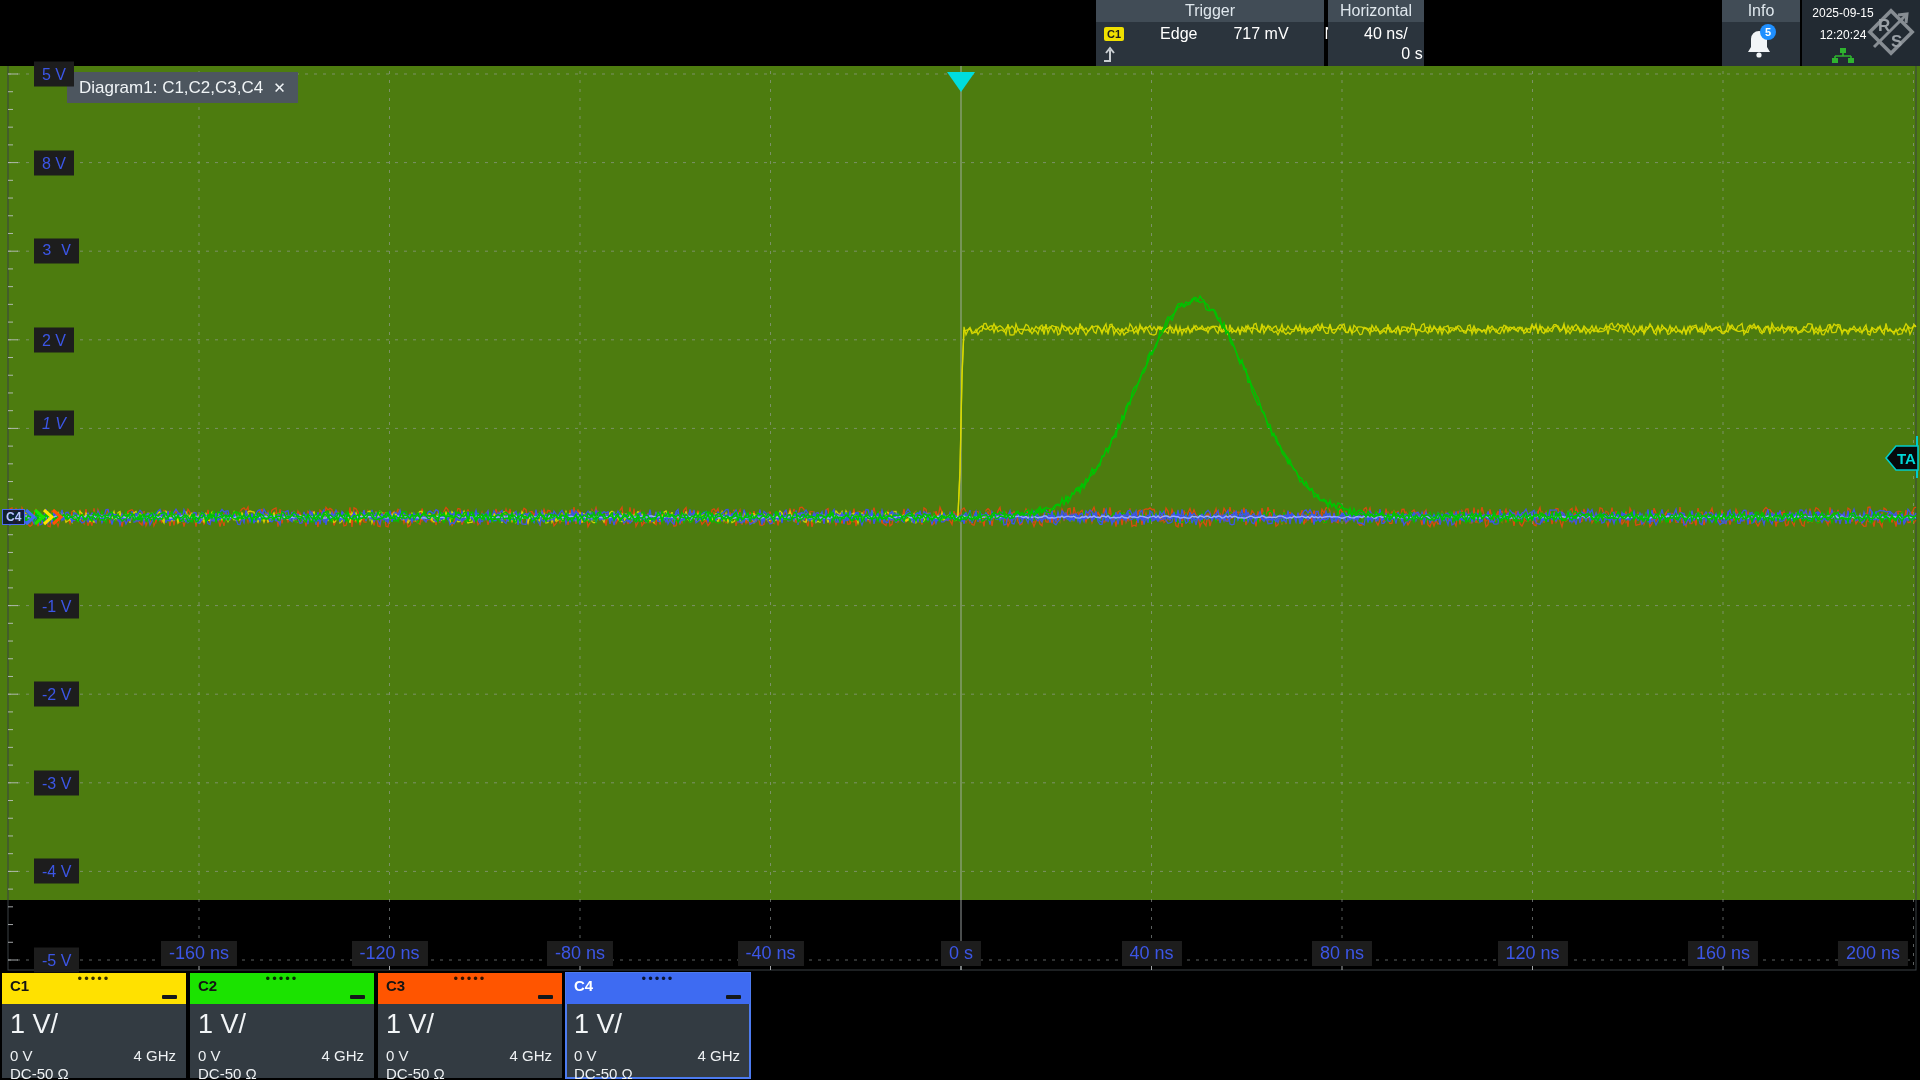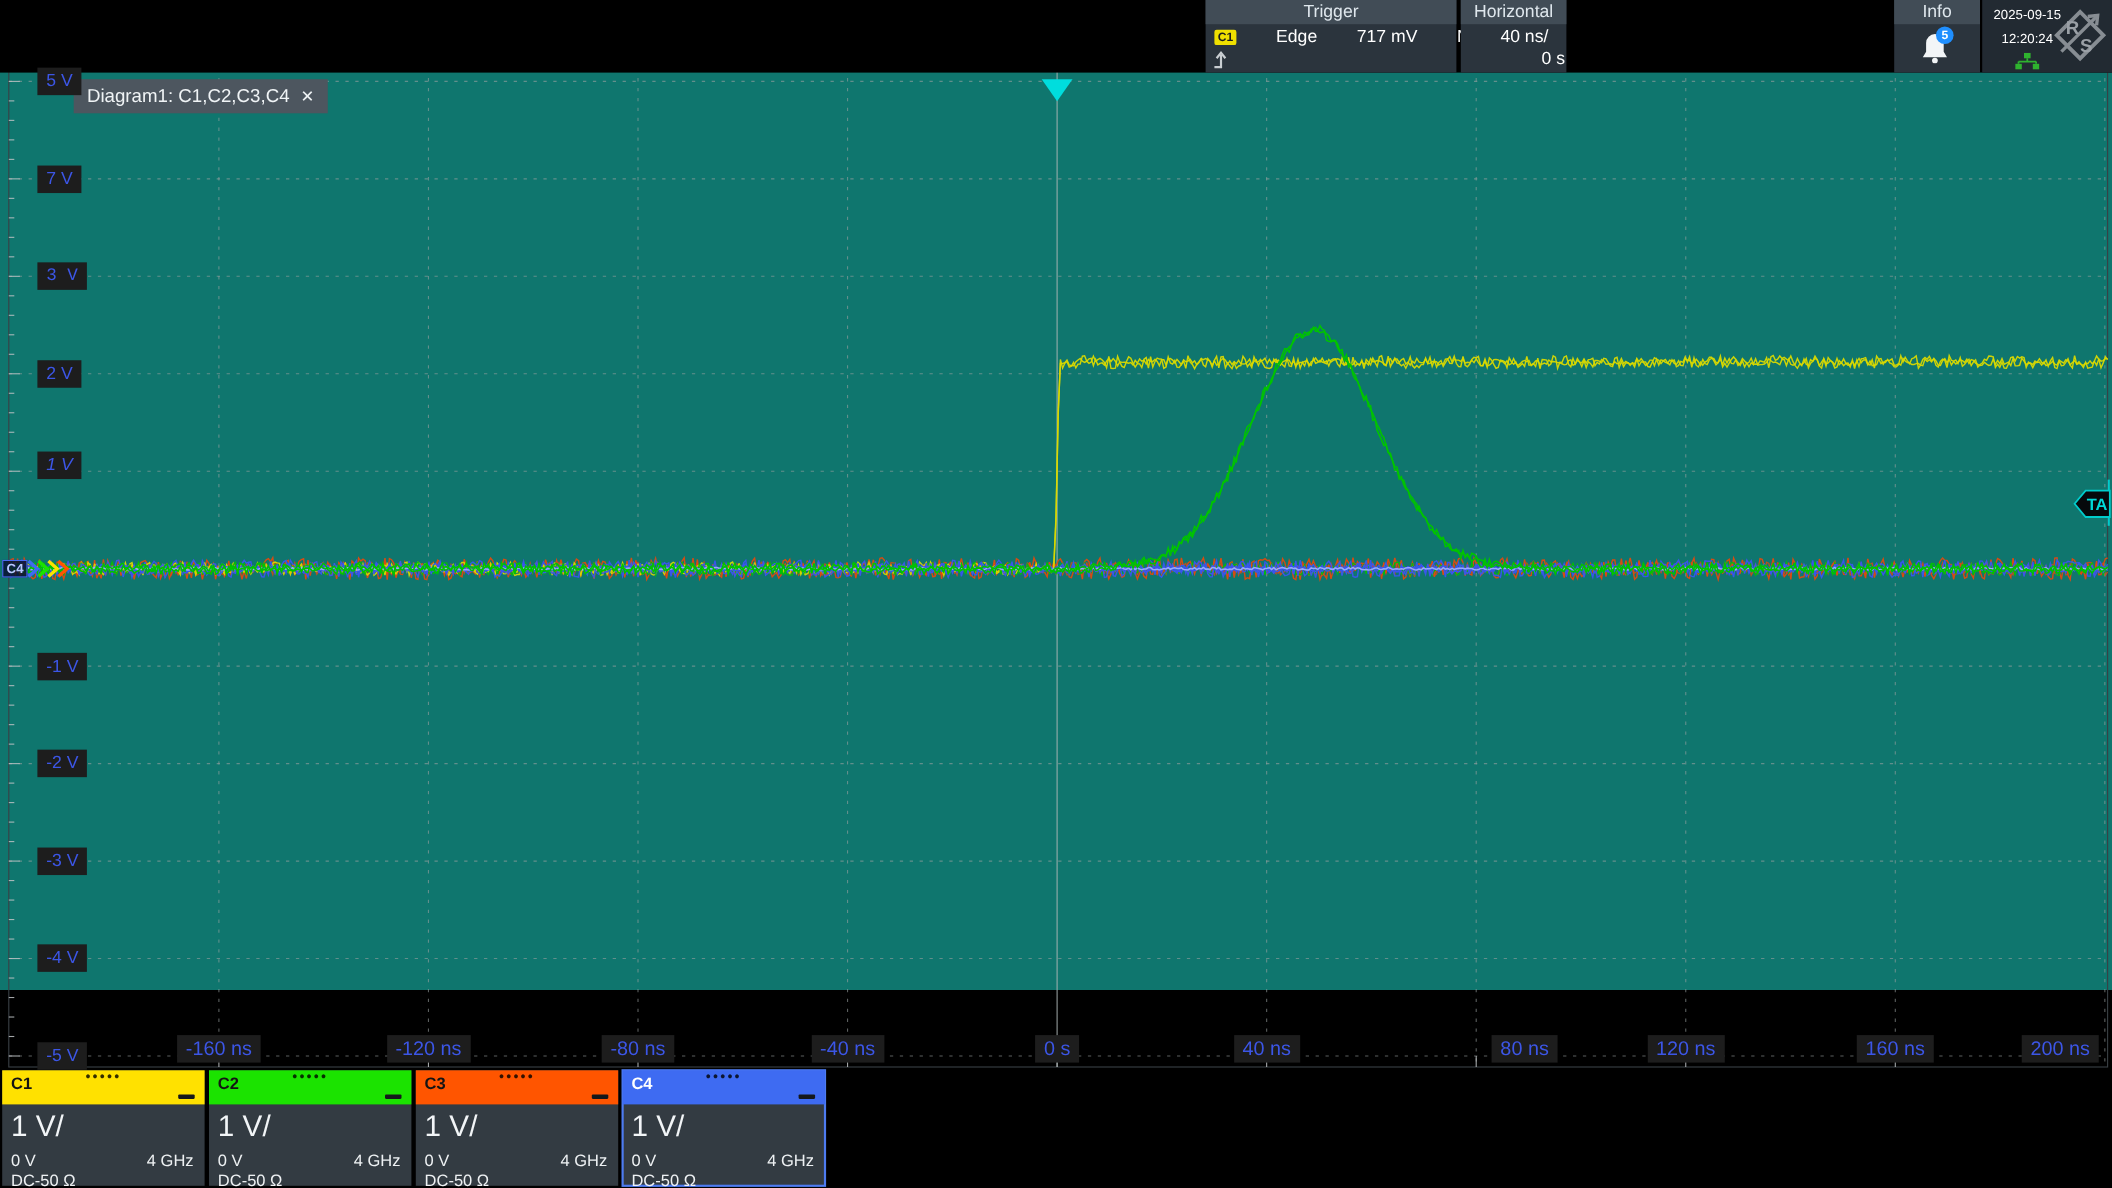--- a/index.html
+++ b/index.html
@@ -1,18 +1,18 @@
 <!DOCTYPE html>
 <html><head>
 <meta charset="utf-8">
 <style>
   html,body{margin:0;padding:0;background:#000;}
   body{width:1920px;height:1080px;overflow:hidden;font-family:"Liberation Sans",sans-serif;
        -webkit-font-smoothing:antialiased;}
-  .screen{position:absolute;inset:0;width:1920px;height:900px;background:#0f766e;}
+  .screen{position:absolute;inset:0;width:1920px;height:900px;background:#4d7c0f;}
 
   
   .topbar{position:absolute;left:0;top:0;width:1920px;height:66px;background:#000;}
   .sec{position:absolute;top:0;height:66px;background:#2b343d;}
   .sec .hdr{position:absolute;left:0;top:0;width:100%;height:22px;background:#414c56;
             color:#dfe7ed;font-size:16px;line-height:22px;text-align:center;}
   .sec .val{color:#fff;font-size:16px;line-height:20px;white-space:nowrap;margin-left:36px;}
   .sec-trigger{left:1096px;width:228px;}
   .sec-horizontal{left:1328px;width:96px;}
   .sec-acq{left:1428px;width:290px;}
@@ -214,36 +214,36 @@
       </svg>
     </div>
   </div>
 
   <div class="tab">
     <span>Diagram1: C1,C2,C3,C4</span><span class="x">✕</span>
   </div>
 
   <div id="labels">
       <div class="chip ylab" style="top: 74px;">5 V</div>
-      <div class="chip ylab" style="top: 162.6px;">7 V</div>
+      <div class="chip ylab" style="top: 162.6px;">8 V</div>
       <div class="chip ylab" style="top: 251.2px; font-family: Liberation Mono, monospace;">3 V</div>
       <div class="chip ylab" style="top: 339.8px;">2 V</div>
       <div class="chip ylab" style="top: 423px; font-style: italic;">1 V</div>
       <div class="chip ylab" style="top: 605.6px;">-1 V</div>
       <div class="chip ylab" style="top: 694.2px;">-2 V</div>
       <div class="chip ylab" style="top: 782.8px;">-3 V</div>
       <div class="chip ylab" style="top: 871.4px;">-4 V</div>
       <div class="chip ylab" style="top: 960px;">-5 V</div>
       <div class="chip xlab" style="left: 199px;">-160 ns</div>
       <div class="chip xlab" style="left: 389.5px;">-120 ns</div>
       <div class="chip xlab" style="left: 580px;">-80 ns</div>
       <div class="chip xlab" style="left: 770.5px;">-40 ns</div>
       <div class="chip xlab" style="left: 961px;">0 s</div>
       <div class="chip xlab" style="left: 1151.5px;">40 ns</div>
-      <div class="chip xlab" style="left: 1342px; margin-left: 44px;">80 ns</div>
+      <div class="chip xlab" style="left: 1342px;">80 ns</div>
       <div class="chip xlab" style="left: 1532.5px;">120 ns</div>
       <div class="chip xlab" style="left: 1723px;">160 ns</div>
       <div class="chip xlab" style="left: 1908px; transform: translateX(-100%);">200 ns</div>
     </div>
 
   <div class="offsetmark">
     <span class="c4box">C4</span>
     <svg width="42" height="20">
       <polyline points="1,3 9,10 1,17" stroke="#3e6bf2" stroke-width="3" fill="none"></polyline>
       <polyline points="10,3 18,10 10,17" stroke="#1be300" stroke-width="3" fill="none"></polyline>

